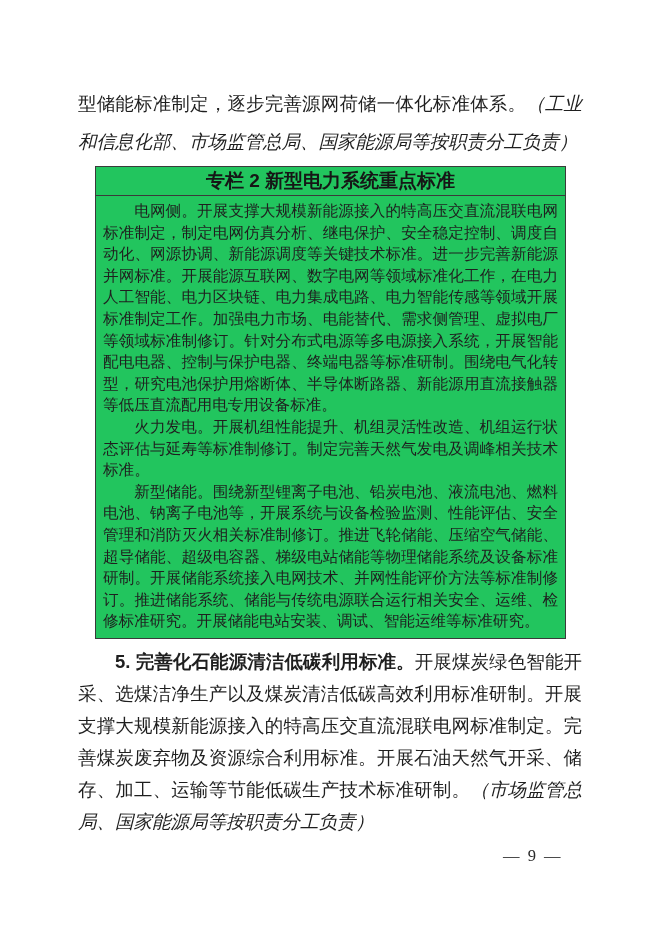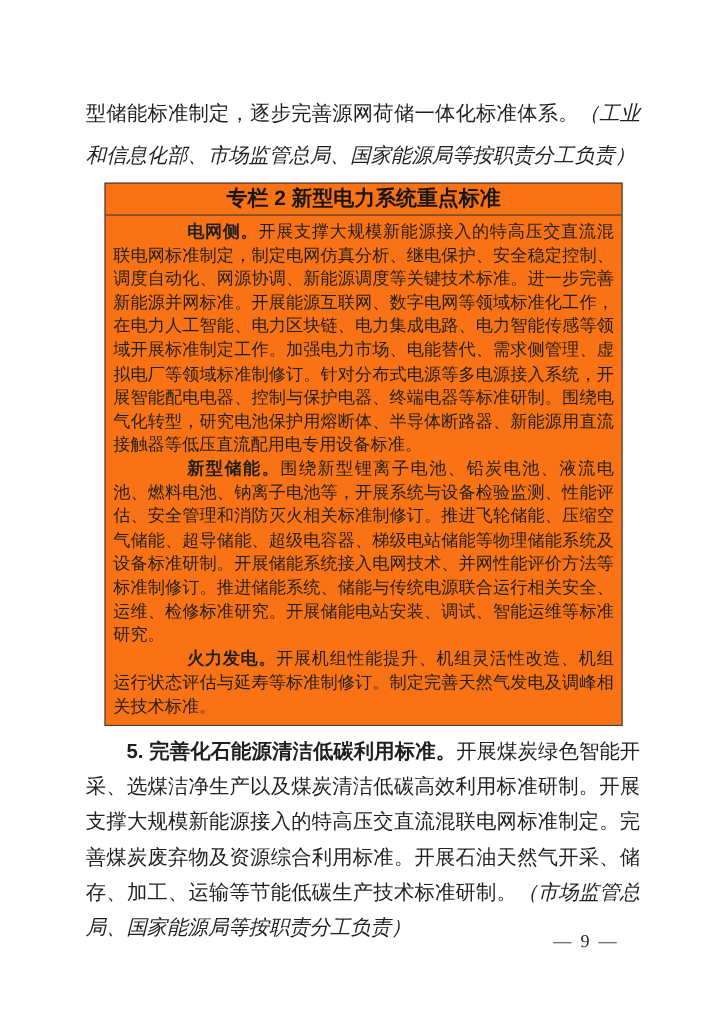--- a/index.html
+++ b/index.html
@@ -26,21 +26,21 @@
   }
   .para-top {
     padding-top: 85px;
   }
   .kaiti {
     font-style: italic;
   }
   .box {
     margin: 5px 94px 0 95px;
     border: 1px solid #3a3a3a;
-    background: #f97316;
+    background: #22c55e;
   }
   .box-title {
     margin: 0;
     padding: 1px 0;
     text-align: center;
     font-family: "Liberation Sans", "DejaVu Sans", sans-serif;
     font-weight: bold;
     font-size: 19px;
     line-height: 26px;
     color: #161616;
@@ -53,22 +53,21 @@
     margin: 0;
     font-size: 15.6px;
     line-height: 21.6px;
     text-align: justify;
     text-justify: inter-character;
     word-break: break-all;
     text-indent: 2em;
   }
   .box-lead {
     font-family: "Liberation Sans", "DejaVu Sans", sans-serif;
-    font-weight: bold;
-    margin-left: 36px;
+    font-weight: normal;
   }
   .para-item4 {
     padding-top: 7px;
     line-height: 32px;
     text-indent: 2em;
   }
   .lead-sans {
     font-family: "Liberation Sans", "DejaVu Sans", sans-serif;
     font-weight: bold;
   }
@@ -86,22 +85,22 @@
 <body>
 
 <main class="page">
 
   <p class="para para-top"><span>型储能标准制定，逐步完善源网荷储一体化标准体系。</span><span class="kaiti">（工业和信息化部、市场监管总局、国家能源局等按职责分工负责）</span></p>
 
   <section class="box">
     <h2 class="box-title">专栏 2  新型电力系统重点标准</h2>
     <div class="box-body">
       <p class="box-para"><span class="box-lead">电网侧。</span><span>开展支撑大规模新能源接入的特高压交直流混联电网标准制定，制定电网仿真分析、继电保护、安全稳定控制、调度自动化、网源协调、新能源调度等关键技术标准。进一步完善新能源并网标准。开展能源互联网、数字电网等领域标准化工作，在电力人工智能、电力区块链、电力集成电路、电力智能传感等领域开展标准制定工作。加强电力市场、电能替代、需求侧管理、虚拟电厂等领域标准制修订。针对分布式电源等多电源接入系统，开展智能配电电器、控制与保护电器、终端电器等标准研制。围绕电气化转型，研究电池保护用熔断体、半导体断路器、新能源用直流接触器等低压直流配用电专用设备标准。</span></p>
+      <p class="box-para"><span class="box-lead">火力发电。</span><span>开展机组性能提升、机组灵活性改造、机组运行状态评估与延寿等标准制修订。制定完善天然气发电及调峰相关技术标准。</span></p>
       <p class="box-para"><span class="box-lead">新型储能。</span><span>围绕新型锂离子电池、铅炭电池、液流电池、燃料电池、钠离子电池等，开展系统与设备检验监测、性能评估、安全管理和消防灭火相关标准制修订。推进飞轮储能、压缩空气储能、超导储能、超级电容器、梯级电站储能等物理储能系统及设备标准研制。开展储能系统接入电网技术、并网性能评价方法等标准制修订。推进储能系统、储能与传统电源联合运行相关安全、运维、检修标准研究。开展储能电站安装、调试、智能运维等标准研究。</span></p>
-      <p class="box-para"><span class="box-lead">火力发电。</span><span>开展机组性能提升、机组灵活性改造、机组运行状态评估与延寿等标准制修订。制定完善天然气发电及调峰相关技术标准。</span></p>
     </div>
   </section>
 
   <p class="para para-item4"><span class="lead-sans">5. 完善化石能源清洁低碳利用标准。</span><span>开展煤炭绿色智能开采、选煤洁净生产以及煤炭清洁低碳高效利用标准研制。开展支撑大规模新能源接入的特高压交直流混联电网标准制定。完善煤炭废弃物及资源综合利用标准。开展石油天然气开采、储存、加工、运输等节能低碳生产技术标准研制。</span><span class="kaiti">（市场监管总局、国家能源局等按职责分工负责）</span></p>
 
   <div class="page-number">— 9 —</div>
 
 </main>
 
 </body></html>

